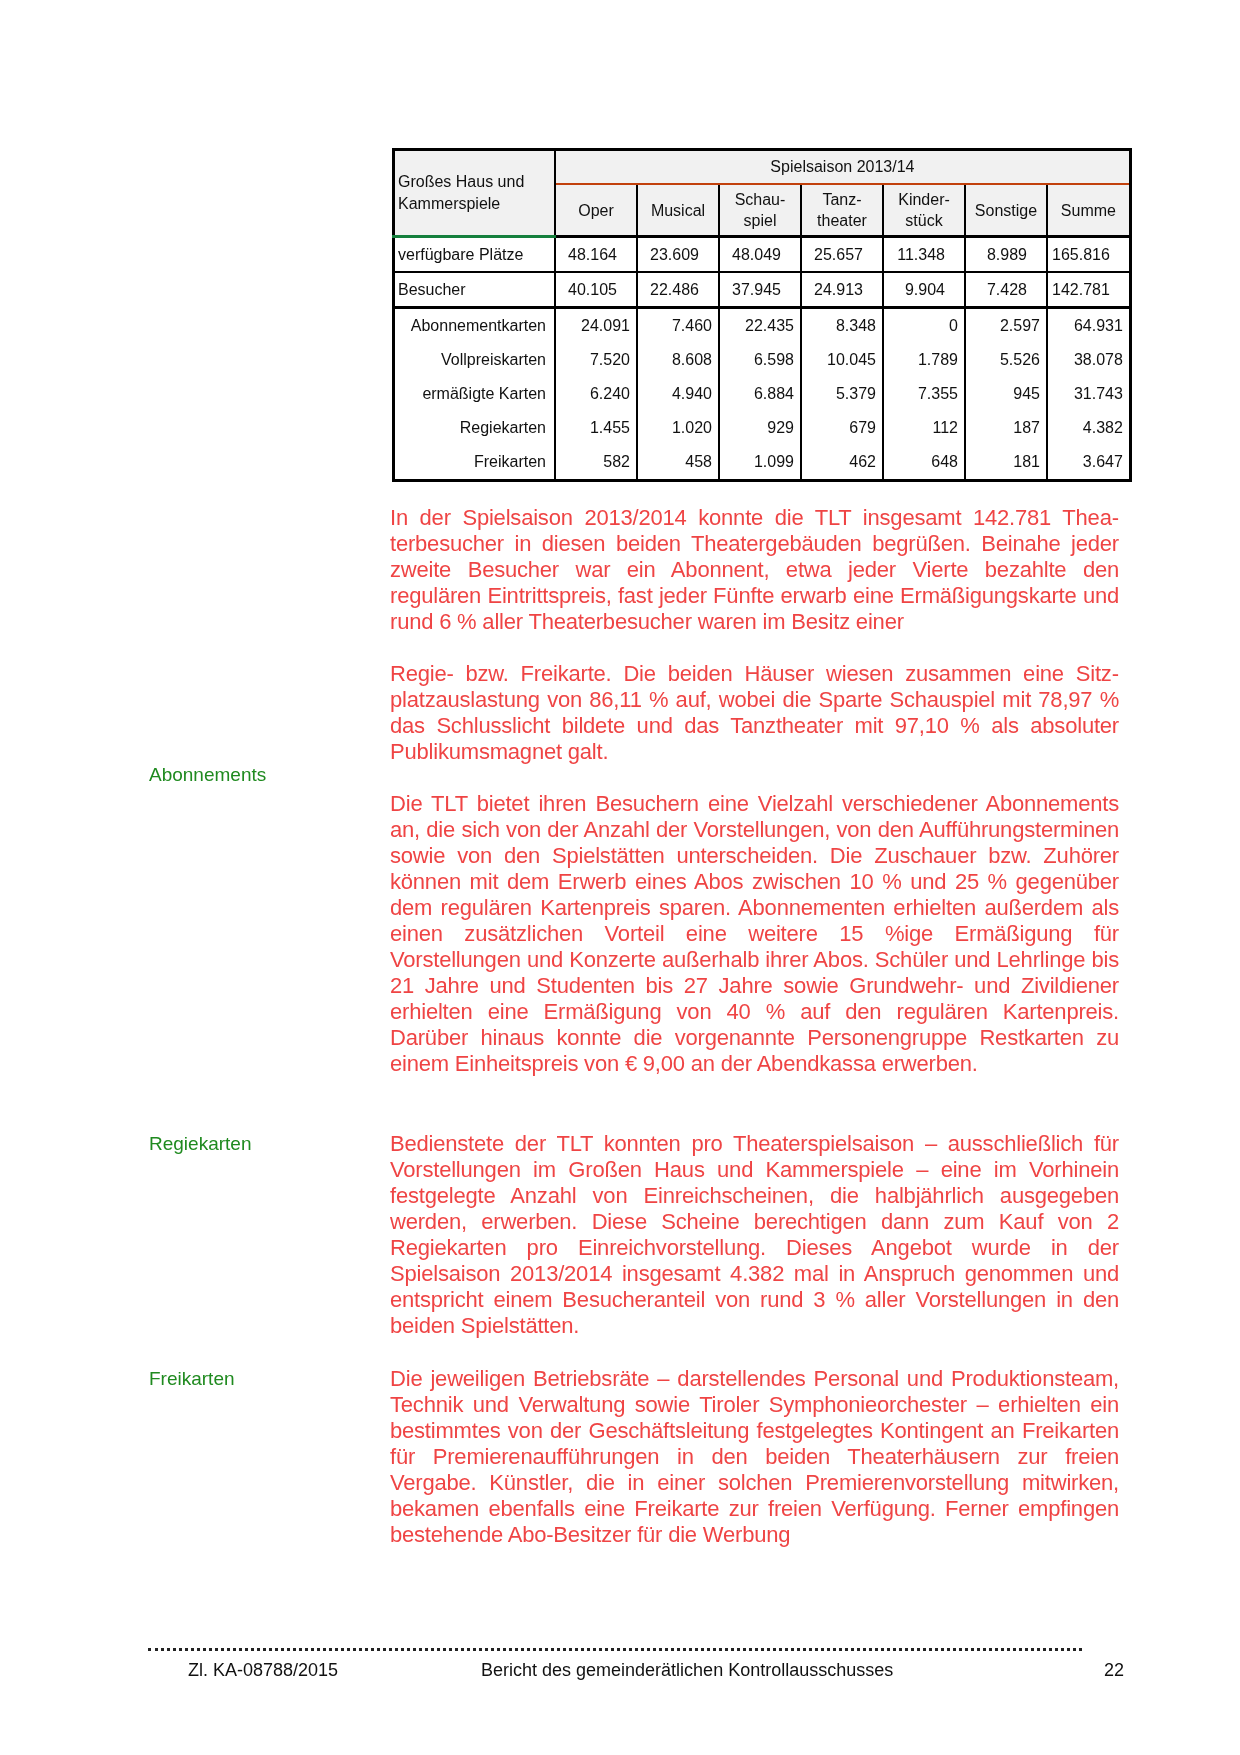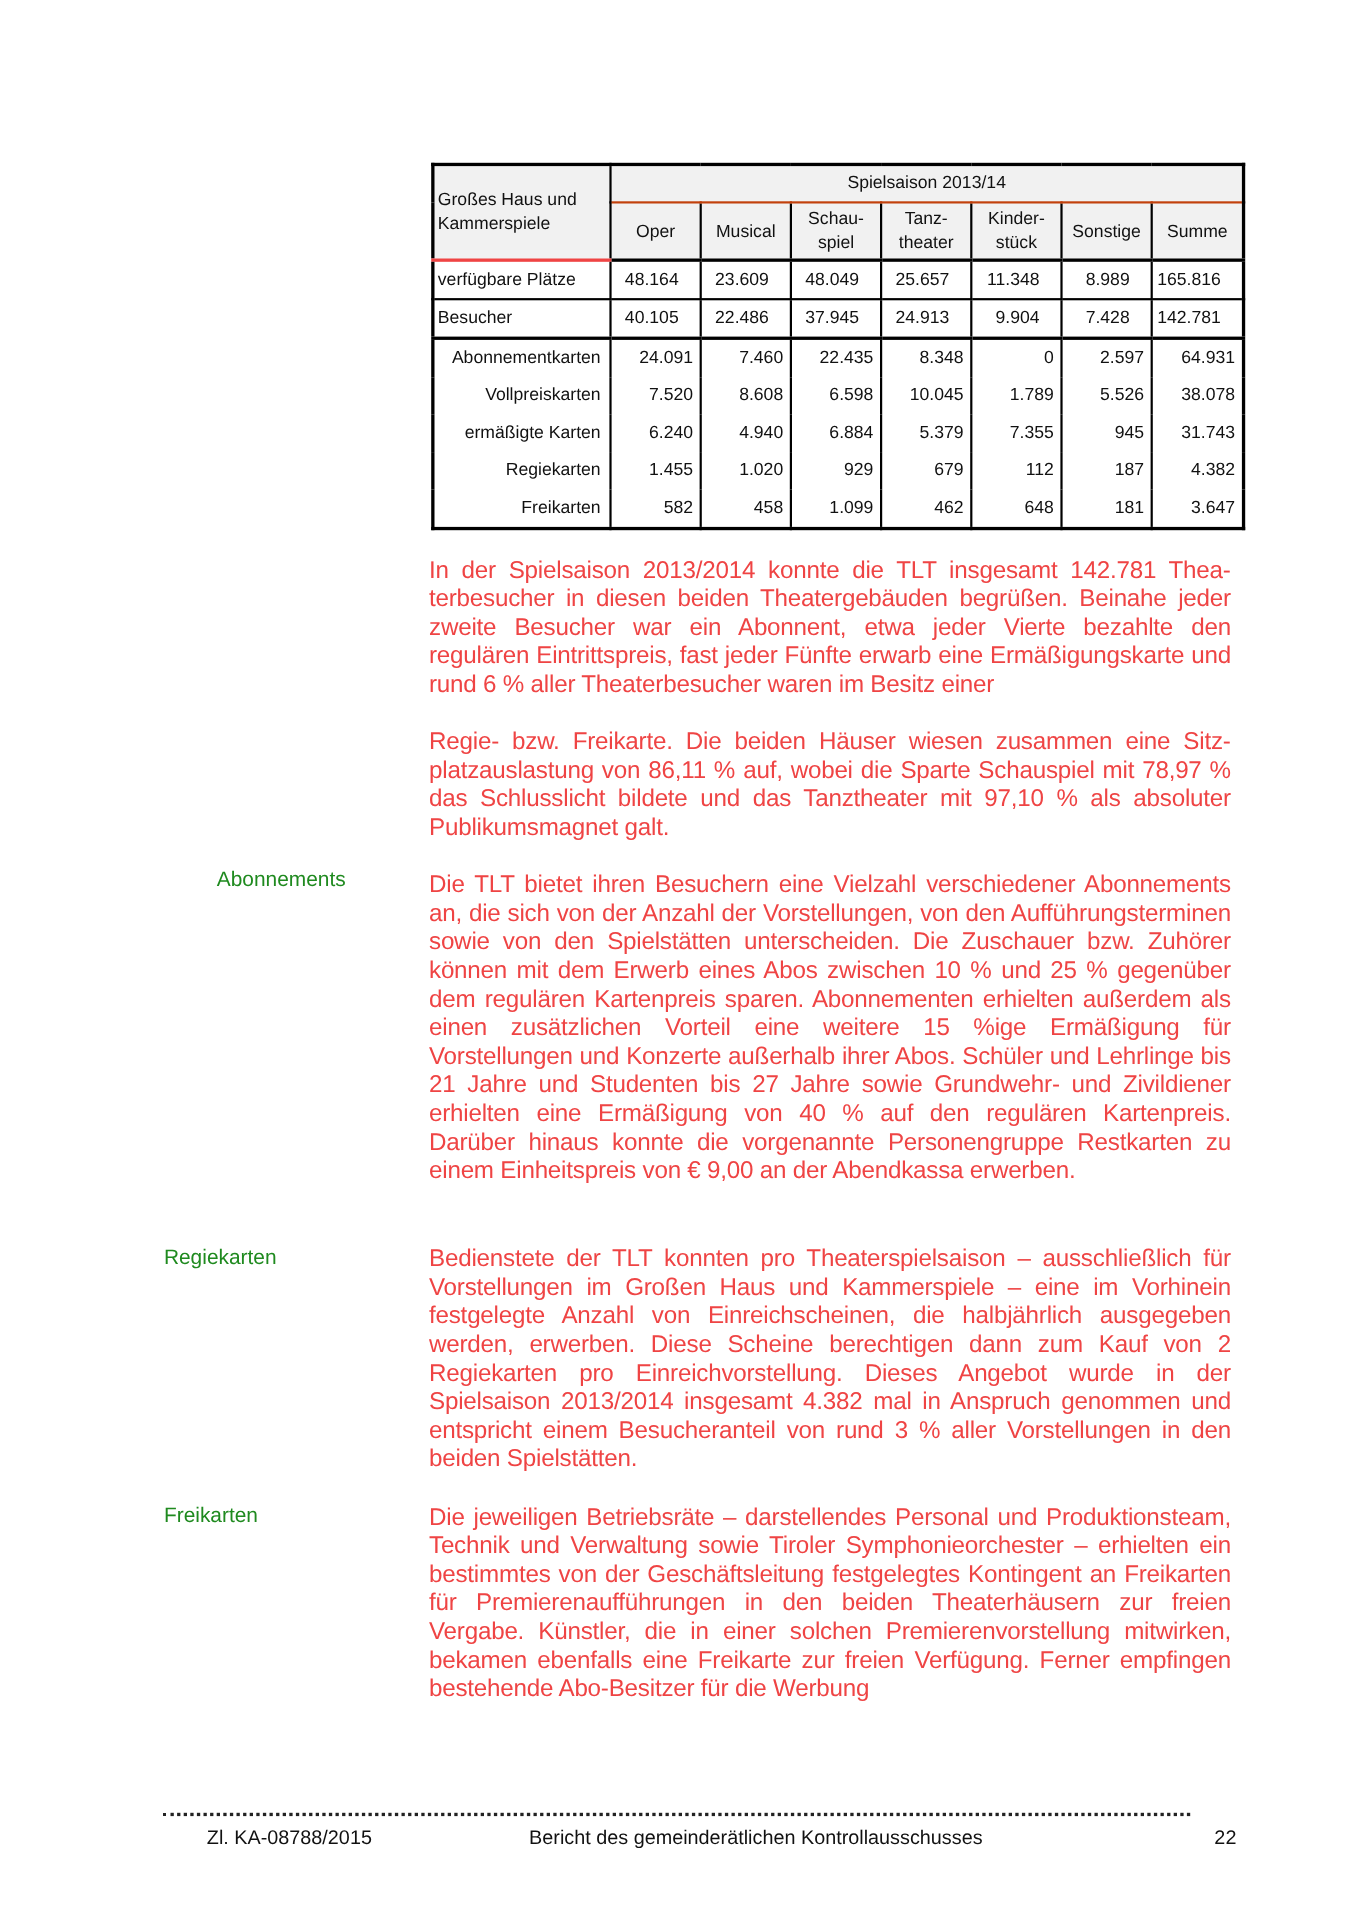--- a/index.html
+++ b/index.html
@@ -17,21 +17,21 @@
   }
   .stats-table td, .stats-table th {
     border-left: 2px solid #000;
     border-right: 2px solid #000;
     padding: 0 4px;
     font-weight: normal;
   }
   .stats-table th { background: #f1f1f1; }
   .stats-table .h-corner {
     width: 153px; text-align: left; vertical-align: middle;
-    border-bottom: 3px solid #ef4444; padding: 0 3px; line-height: 22px;
+    border-bottom: 3px solid #15803d; padding: 0 3px; line-height: 22px;
   }
   .stats-table .h-group {
     height: 32px; text-align: center; border-bottom: 2px solid #c2410c;
   }
   .stats-table .h-col {
     width: 72px; height: 50px; text-align: center; line-height: 21px;
     border-bottom: 3px solid #000;
   }
   .stats-table tr.main td { height: 33px; border-bottom: 2px solid #000; }
   .stats-table tr.main.last td { border-bottom: 3px solid #000; }
@@ -159,21 +159,21 @@
       <td class="num">648</td>
       <td class="num">181</td>
       <td class="num">3.647</td>
     </tr>
   </tbody>
 </table>
 
 <p class="para" style="top:505px;">In der Spielsaison 2013/2014 konnte die TLT insgesamt 142.781 Thea­terbesucher in diesen beiden Theatergebäuden begrüßen. Beinahe jeder zweite Besucher war ein Abonnent, etwa jeder Vierte bezahlte den regulären Eintrittspreis, fast jeder Fünfte erwarb eine Ermäßi­gungskarte und rund 6 % aller Theaterbesucher waren im Besitz einer</p>
 <p class="para" style="top:661px;">Regie- bzw. Freikarte. Die beiden Häuser wiesen zusammen eine Sitz­platzauslastung von 86,11 % auf, wobei die Sparte Schauspiel mit 78,97 % das Schlusslicht bildete und das Tanztheater mit 97,10 % als absoluter Publikumsmagnet galt.</p>
 
-<div class="side-label" style="top:787px;margin-left:48px;">Abonnements</div>
+<div class="side-label" style="top:762px;">Abonnements</div>
 <p class="para" style="top:791px;">Die TLT bietet ihren Besuchern eine Vielzahl verschiedener Abonne­ments an, die sich von der Anzahl der Vorstellungen, von den Auffüh­rungsterminen sowie von den Spielstätten unterscheiden. Die Zu­schauer bzw. Zuhörer können mit dem Erwerb eines Abos zwischen 10 % und 25 % gegenüber dem regulären Kartenpreis sparen. Abon­nementen erhielten außerdem als einen zusätzlichen Vorteil eine wei­tere 15 %ige Ermäßigung für Vorstellungen und Konzerte außerhalb ihrer Abos. Schüler und Lehrlinge bis 21 Jahre und Studenten bis 27 Jahre sowie Grundwehr- und Zivildiener erhielten eine Ermäßigung von 40 % auf den regulären Kartenpreis. Darüber hinaus konnte die vorge­nannte Personengruppe Restkarten zu einem Einheitspreis von € 9,00 an der Abendkassa erwerben.</p>
 
 <div class="side-label" style="top:1131px;">Regiekarten</div>
 <p class="para" style="top:1131px;">Bedienstete der TLT konnten pro Theaterspielsaison – ausschließlich für Vorstellungen im Großen Haus und Kammerspiele – eine im Vor­hinein festgelegte Anzahl von Einreichscheinen, die halbjährlich aus­gegeben werden, erwerben. Diese Scheine berechtigen dann zum Kauf von 2 Regiekarten pro Einreichvorstellung. Dieses Angebot wurde in der Spielsaison 2013/2014 insgesamt 4.382 mal in Anspruch ge­nommen und entspricht einem Besucheranteil von rund 3 % aller Vor­stellungen in den beiden Spielstätten.</p>
 
 <div class="side-label" style="top:1366px;">Freikarten</div>
 <p class="para" style="top:1366px;">Die jeweiligen Betriebsräte – darstellendes Personal und Produktions­team, Technik und Verwaltung sowie Tiroler Symphonieorchester – erhielten ein bestimmtes von der Geschäftsleitung festgelegtes Kontin­gent an Freikarten für Premierenaufführungen in den beiden Theater­häusern zur freien Vergabe. Künstler, die in einer solchen Premieren­vorstellung mitwirken, bekamen ebenfalls eine Freikarte zur freien Ver­fügung. Ferner empfingen bestehende Abo-Besitzer für die Werbung</p>
 
 <div class="footer-rule"></div>
 <div class="footer">

